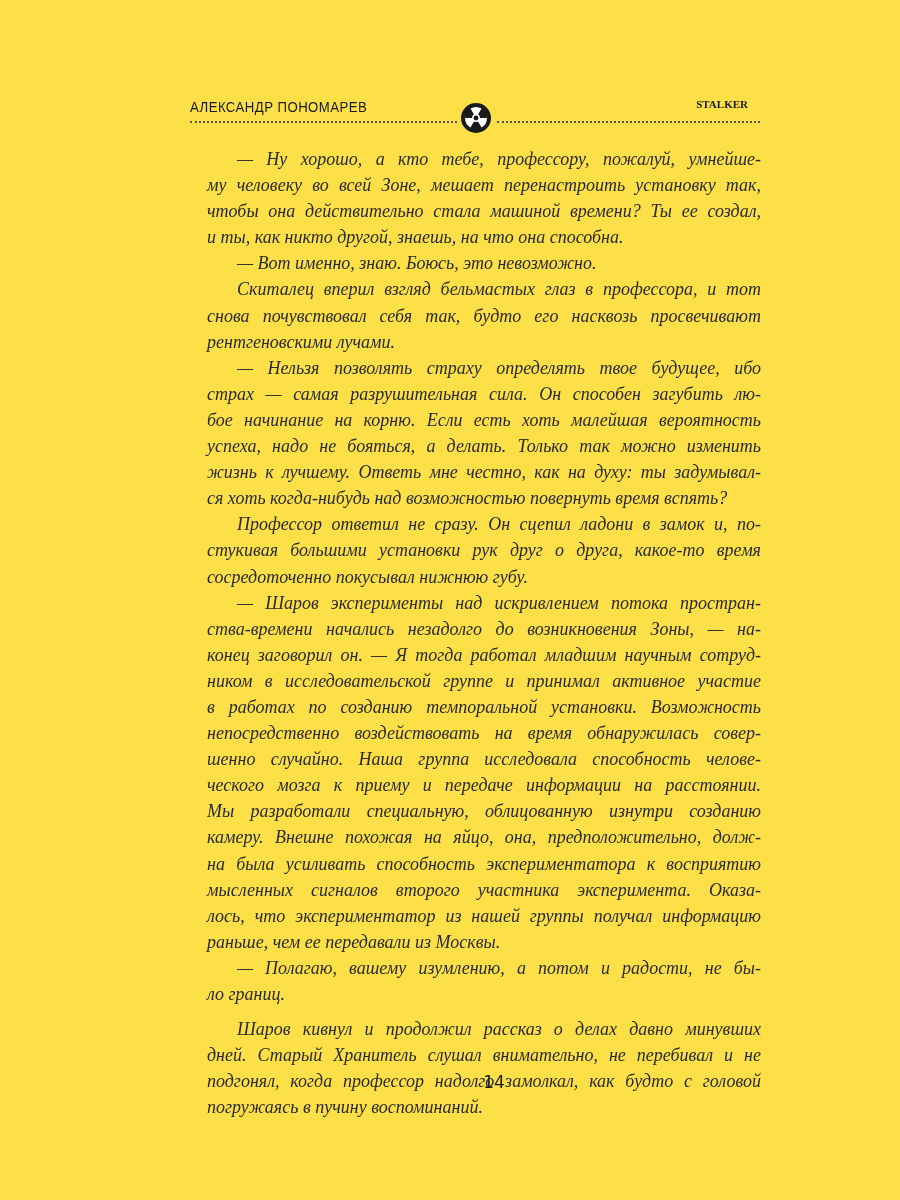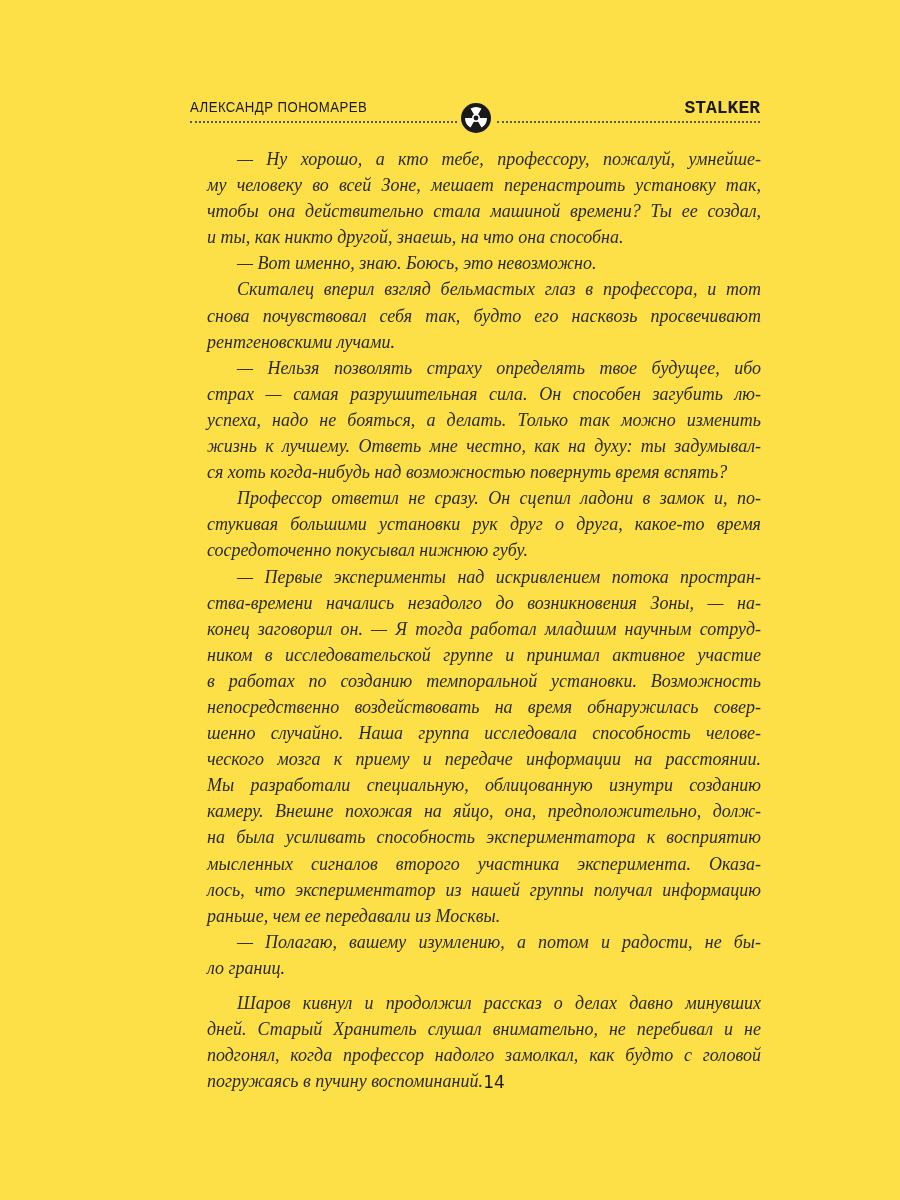--- a/index.html
+++ b/index.html
@@ -1,20 +1,20 @@
 <!DOCTYPE html>
 <html><head>
   <meta charset="utf-8">
   <style>
     html, body { margin: 0; padding: 0; background: #ffffff; }
     body { width: 900px; height: 1200px; position: relative; overflow: hidden; }
     .page { position: absolute; left: 0; top: 0; width: 900px; height: 1200px; background: #fde047; padding-left: 40px; }
     .header { position: absolute; left: 190px; top: 98px; width: 570px; height: 32px; }
     .author { position: absolute; left: 0; top: 0; font-family: "Liberation Sans", sans-serif; font-size: 15px; letter-spacing: 0.5px; color: #1a1a1a; transform: scaleX(0.88); transform-origin: left top; }
-    .title { position: absolute; right: 0; top: 0; font-family: Liberation Mono, monospace; font-weight: bold; font-size: 18px; color: #1a1a1a; }
+    .title { position: absolute; right: 12px; top: 0; font-family: Liberation Serif, serif; font-weight: bold; font-size: 11px; color: #1a1a1a; }
     .dots-left { position: absolute; left: 0; top: 23px; width: 267px; border-bottom: 2px dotted #555; }
     .dots-right { position: absolute; left: 307px; top: 23px; width: 263px; border-bottom: 2px dotted #555; }
     .hazard { position: absolute; left: 270px; top: 4px; width: 32px; height: 32px; }
     .body-text { position: absolute; left: 207px; top: 146px; width: 554px; font-family: "Liberation Serif", serif; font-size: 18px; line-height: 26.1px; color: #2a2a2a; font-style: italic; }
     .line { display: block; text-align: justify; text-align-last: justify; white-space: nowrap; height: 26.1px; }
     .line.last { text-align-last: left; }
     .line.indent { padding-left: 30px; }
     .gap { height: 9px; }
     .page-number { position: absolute; left: 0; width: 900px; top: 1072px; text-align: center; font-family: "DejaVu Sans", sans-serif; font-size: 17px; color: #1a1a1a; margin-left: 44px; }
   </style>
@@ -41,27 +41,28 @@
         <span class="line indent">— Ну хорошо, а кто тебе, профессору, пожалуй, умнейше-</span>
         <span class="line">му человеку во всей Зоне, мешает перенастроить установку так,</span>
         <span class="line">чтобы она действительно стала машиной времени? Ты ее создал,</span>
         <span class="line last">и ты, как никто другой, знаешь, на что она способна.</span>
         <span class="line indent last">— Вот именно, знаю. Боюсь, это невозможно.</span>
         <span class="line indent">Скиталец вперил взгляд бельмастых глаз в профессора, и тот</span>
         <span class="line">снова почувствовал себя так, будто его насквозь просвечивают</span>
         <span class="line last">рентгеновскими лучами.</span>
         <span class="line indent">— Нельзя позволять страху определять твое будущее, ибо</span>
         <span class="line">страх — самая разрушительная сила. Он способен загубить лю-</span>
+        <span class="line">бое начинание на корню. Если есть хоть малейшая вероятность</span>
         <span class="line">успеха, надо не бояться, а делать. Только так можно изменить</span>
         <span class="line">жизнь к лучшему. Ответь мне честно, как на духу: ты задумывал-</span>
         <span class="line last">ся хоть когда-нибудь над возможностью повернуть время вспять?</span>
         <span class="line indent">Профессор ответил не сразу. Он сцепил ладони в замок и, по-</span>
         <span class="line">стукивая большими установки рук друг о друга, какое-то время</span>
         <span class="line last">сосредоточенно покусывал нижнюю губу.</span>
-        <span class="line indent">— Первые эксперименты над искривлением потока простран-</span>
+        <span class="line indent">— Шаров эксперименты над искривлением потока простран-</span>
         <span class="line">ства-времени начались незадолго до возникновения Зоны, — на-</span>
         <span class="line">конец заговорил он. — Я тогда работал младшим научным сотруд-</span>
         <span class="line">ником в исследовательской группе и принимал активное участие</span>
         <span class="line">в работах по созданию темпоральной установки. Возможность</span>
         <span class="line">непосредственно воздействовать на время обнаружилась совер-</span>
         <span class="line">шенно случайно. Наша группа исследовала способность челове-</span>
         <span class="line">ческого мозга к приему и передаче информации на расстоянии.</span>
         <span class="line">Мы разработали специальную, облицованную изнутри созданию</span>
         <span class="line">камеру. Внешне похожая на яйцо, она, предположительно, долж-</span>
         <span class="line">на была усиливать способность экспериментатора к восприятию</span>

